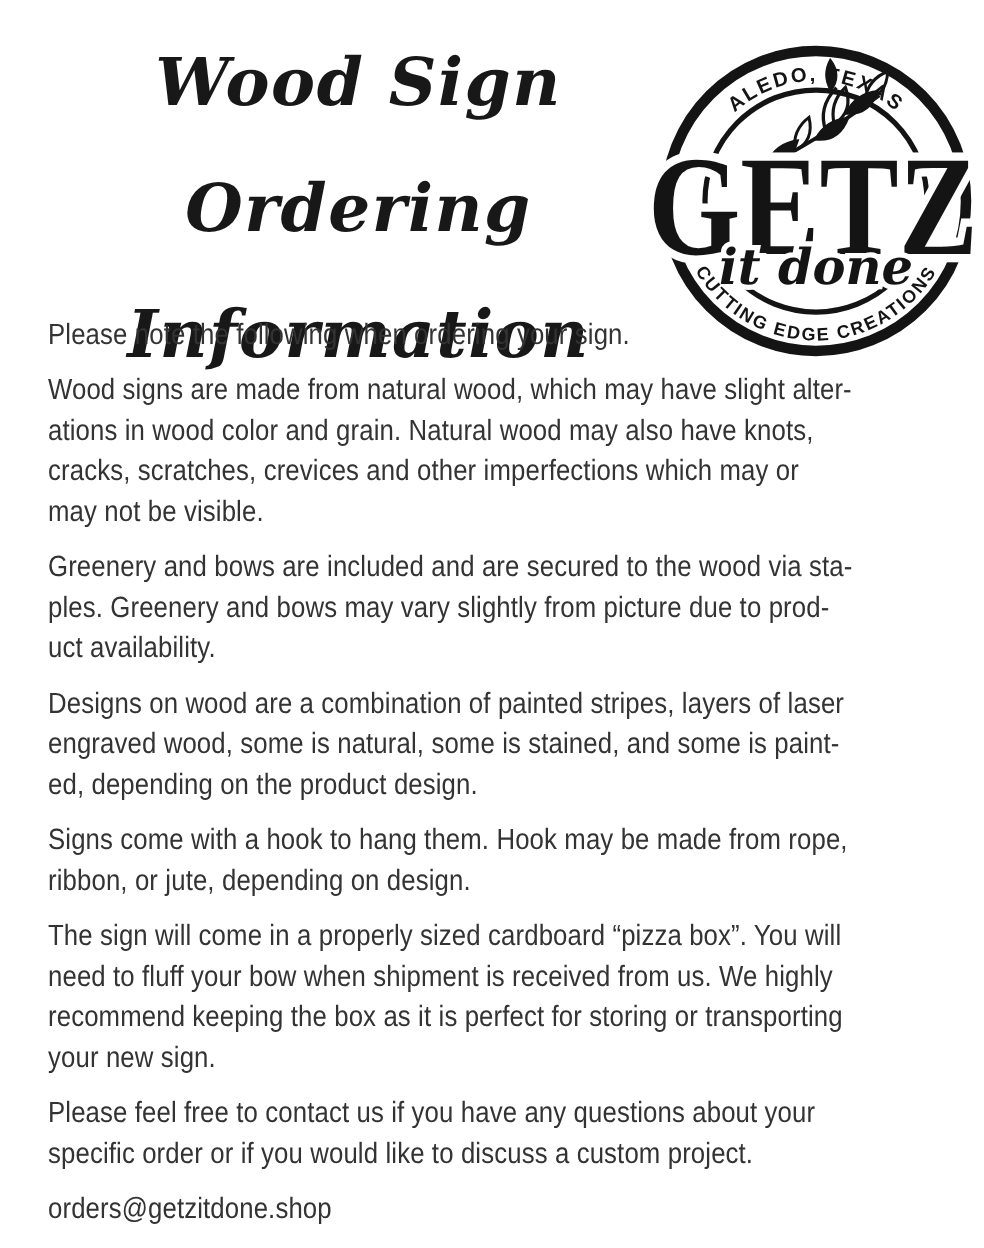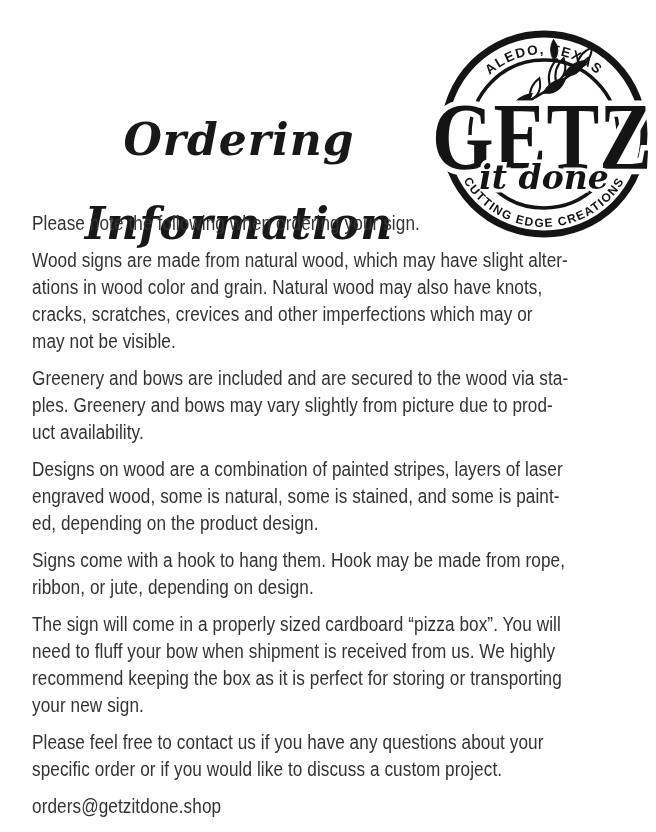--- a/index.html
+++ b/index.html
@@ -51,21 +51,21 @@
   .body-text p.email {
     margin-bottom:0;
   }
 </style>
 </head>
 <body>
 
 <div class="page">
 
   <h1 class="title">
-    <br>
+    <span>Wood Sign</span><br>
     <span>Ordering Information</span>
   </h1>
 
   <div class="logo">
     <svg width="228" height="224" viewBox="0 0 228 224" xmlns="http://www.w3.org/2000/svg">
       <defs>
         <path id="arcTop" d="M 36 118 A 80 80 0 0 1 196 118" fill="none"></path>
         <path id="arcBottom" d="M 23 118 A 93 93 0 0 0 209 118" fill="none"></path>
         <path id="leaf" d="M0 0 Q 11 -11 26 -7 Q 15 7 0 0 Z"></path>
       </defs>

